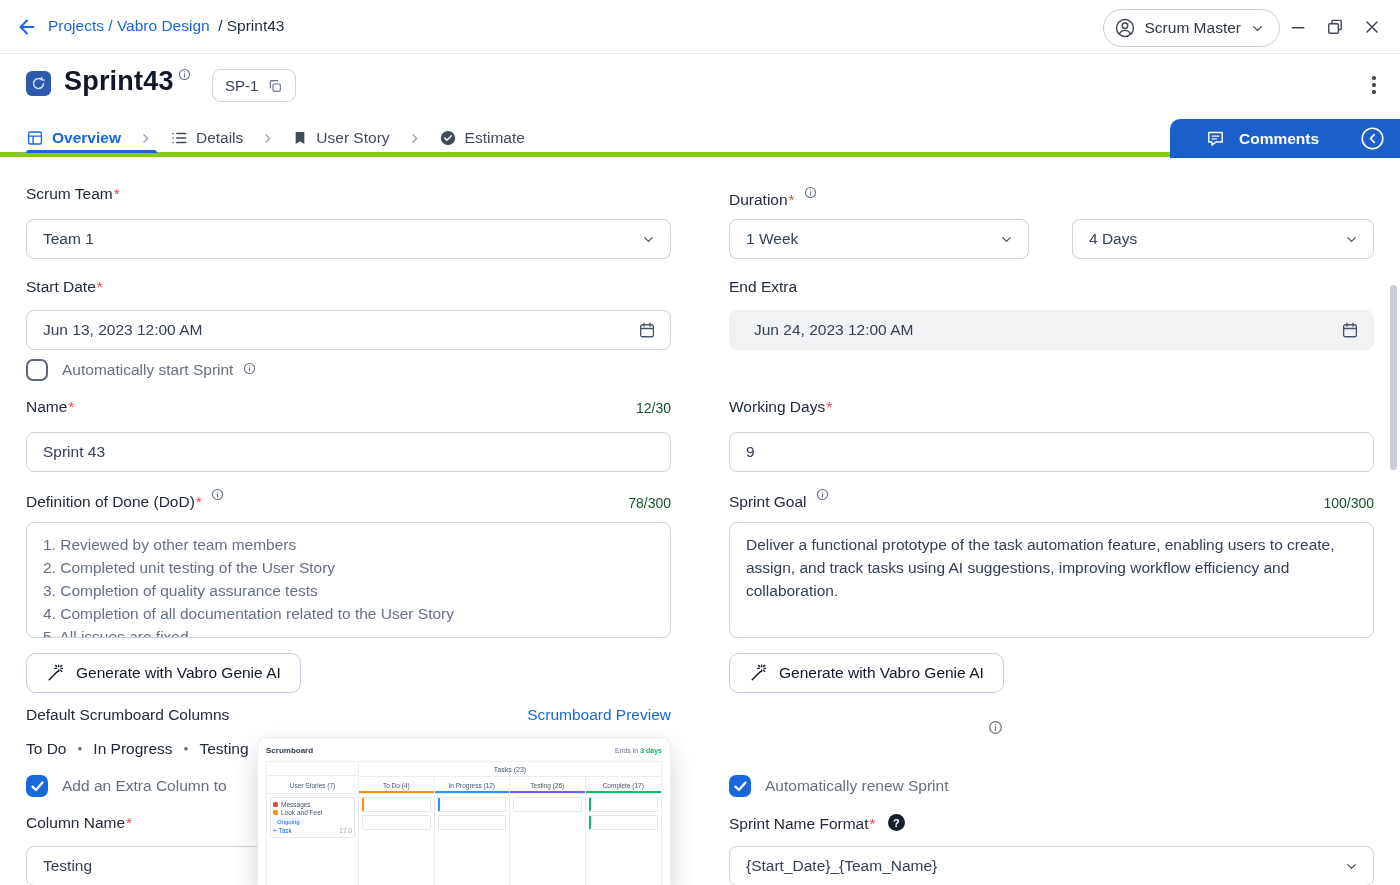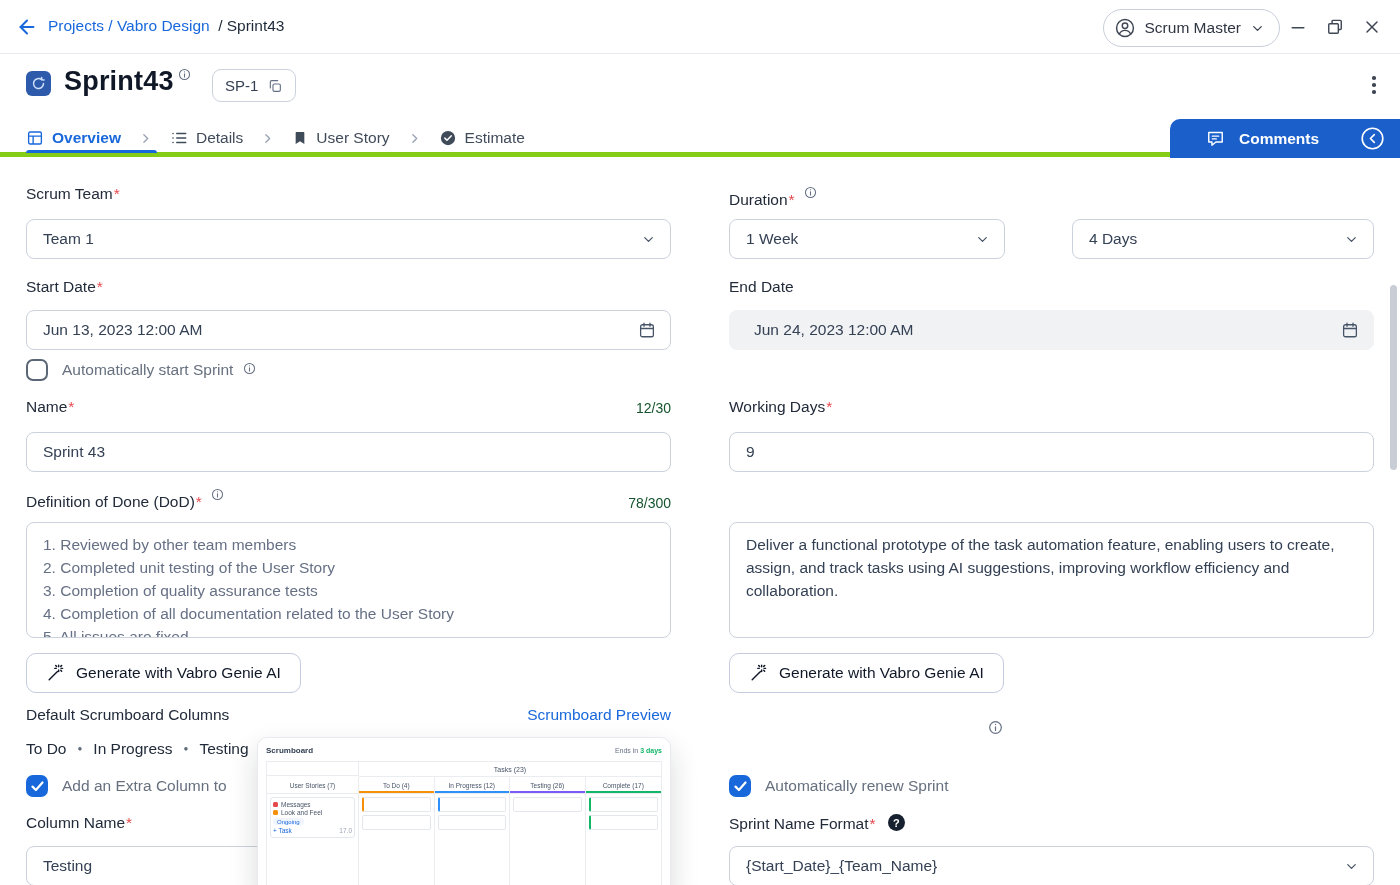--- a/index.html
+++ b/index.html
@@ -340,53 +340,66 @@
   <span class="lbl" style="left:729px;top:185px;">
     <span>Duration</span><span class="req">*</span>
     <span class="infoup">
       <svg width="13" height="13" viewBox="0 0 16 16" fill="none" stroke="#667085" stroke-width="1.3">
           <circle cx="8" cy="8" r="6.2"></circle>
           <path d="M8 7.2v4" stroke-linecap="round"></path>
           <circle cx="8" cy="4.7" r="0.7" fill="#667085" stroke="none"></circle>
         </svg>
     </span>
   </span>
-  <div class="field" style="left:729px;top:219px;width:276px;">
+  <div class="field" style="left:729px;top:219px;width:300px;">
     <span>1 Week</span>
     <span style="display:flex;">
       <svg width="15" height="15" viewBox="0 0 24 24" fill="none" stroke="#475467" stroke-width="2" stroke-linecap="round" stroke-linejoin="round">
           <path d="M6 9l6 6 6-6"></path>
         </svg>
     </span>
   </div>
   <div class="field" style="left:1072px;top:219px;width:302px;">
     <span>4 Days</span>
     <span style="display:flex;">
       <svg width="15" height="15" viewBox="0 0 24 24" fill="none" stroke="#475467" stroke-width="2" stroke-linecap="round" stroke-linejoin="round">
           <path d="M6 9l6 6 6-6"></path>
         </svg>
     </span>
   </div>
 
-  <span class="lbl" style="left:729px;top:278px;">End Date</span>
+  <span class="lbl" style="left:729px;top:278px;">End Extra</span>
   <div class="field disabled" style="left:729px;top:310px;width:645px;padding-left:24px;">
     <span>Jun 24, 2023 12:00 AM</span>
     <span style="display:flex;">
       <svg width="18" height="18" viewBox="0 0 24 24" fill="none" stroke="#475467" stroke-width="1.7" stroke-linecap="round">
           <rect x="3.5" y="5" width="17" height="16" rx="2.5"></rect>
           <path d="M3.5 10h17M8 3v4M16 3v4"></path>
         </svg>
     </span>
   </div>
 
   <span class="lbl" style="left:729px;top:398px;">
     <span>Working Days</span><span class="req">*</span>
   </span>
   <input class="txt" style="left: 729px; top: 432px; width: 645px;" value="9">
 
+  <div class="lblrow" style="left:729px;top:487px;">
+    <span class="lbl" style="position:static;">
+      <span>Sprint Goal</span>
+      <span class="infoup">
+        <svg width="13" height="13" viewBox="0 0 16 16" fill="none" stroke="#667085" stroke-width="1.3">
+            <circle cx="8" cy="8" r="6.2"></circle>
+            <path d="M8 7.2v4" stroke-linecap="round"></path>
+            <circle cx="8" cy="4.7" r="0.7" fill="#667085" stroke="none"></circle>
+          </svg>
+      </span>
+    </span>
+    <span class="counter">100/300</span>
+  </div>
   <textarea class="ta dark" style="left: 729px; top: 522px; width: 645px; height: 116px;">Deliver a functional prototype of the task automation feature, enabling users to create, assign, and track tasks using AI suggestions, improving workflow efficiency and collaboration.</textarea>
 
   <button class="genie" style="left:729px;top:653px;">
     <span style="display:flex;">
       <svg width="19" height="19" viewBox="0 0 24 24" fill="none" stroke="#101828" stroke-width="1.8" stroke-linecap="round" stroke-linejoin="round">
           <path d="M4 20L14.5 9.5"></path>
           <path d="M16 3.5v-2M16 9.5v-2M13 5.5h-2M21 5.5h-2M18.6 3l1.2-1.2M18.6 8l1.2 1.2M13.4 3l-1.2-1.2"></path>
         </svg>
     </span>
     <span>Generate with Vabro Genie AI</span>

